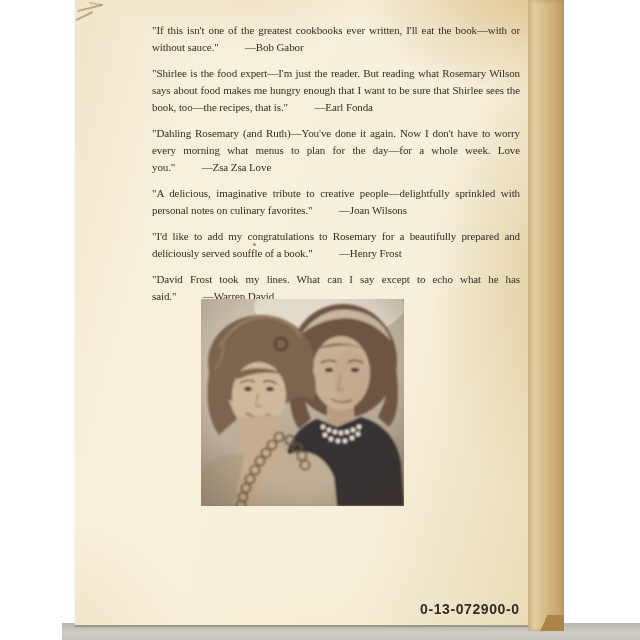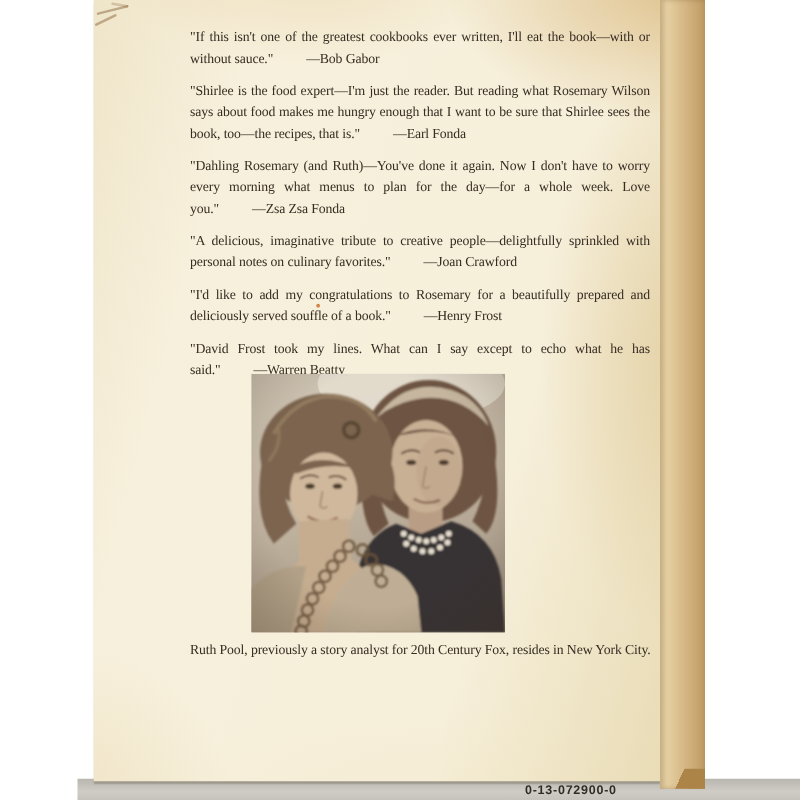--- a/index.html
+++ b/index.html
@@ -44,47 +44,47 @@
   .quotes{position:absolute;left:77px;top:22px;width:368px;}
   .bios{position:absolute;left:77px;top:512px;width:370px;}
   p.copy{
     margin:0 0 9px 0;
     font-size:11px;line-height:17px;letter-spacing:-0.1px;
     color:#362c22;text-align:justify;
   }
   .bios p.copy{margin-bottom:8px;}
   .attribution{margin-left:2.4em;white-space:nowrap;}
   .isbn{
-    position:absolute;left:345px;top:627px;
+    position:absolute;left:345px;top:601px;
     font-family:"Liberation Sans", sans-serif;font-weight:bold;
-    font-size:10px;letter-spacing:.6px;color:#2f2c28;
+    font-size:14px;letter-spacing:.6px;color:#2f2c28;
   }
   .speck{position:absolute;left:178px;top:243px;width:3px;height:3px;border-radius:50%;background:#c8681e;opacity:.8;}
   
   .photo{position:absolute;left:126px;top:299px;width:203px;height:207px;}
   .photo svg{display:block;width:100%;height:100%;}
 </style>
 </head>
 <body>
 
 <div class="surface"></div>
 
 <div class="book">
   <div class="crease c1"></div>
   <div class="crease c2"></div>
   <div class="crease c3"></div>
   <div class="speck"></div>
 
   <div class="quotes">
     <p class="copy"><span>"If this isn't one of the greatest cookbooks ever written, I'll eat the book—with or without sauce."</span><span class="attribution">—Bob Gabor</span></p>
     <p class="copy"><span>"Shirlee is the food expert—I'm just the reader. But reading what Rosemary Wilson says about food makes me hungry enough that I want to be sure that Shirlee sees the book, too—the recipes, that is."</span><span class="attribution">—Earl Fonda</span></p>
-    <p class="copy"><span>"Dahling Rosemary (and Ruth)—You've done it again. Now I don't have to worry every morning what menus to plan for the day—for a whole week. Love you."</span><span class="attribution">—Zsa Zsa Fonda</span></p>
-    <p class="copy"><span>"A delicious, imaginative tribute to creative people—delightfully sprinkled with personal notes on culinary favorites."</span><span class="attribution">—Joan Crawford</span></p>
+    <p class="copy"><span>"Dahling Rosemary (and Ruth)—You've done it again. Now I don't have to worry every morning what menus to plan for the day—for a whole week. Love you."</span><span class="attribution">—Zsa Zsa Love</span></p>
+    <p class="copy"><span>"A delicious, imaginative tribute to creative people—delightfully sprinkled with personal notes on culinary favorites."</span><span class="attribution">—Joan Wilsons</span></p>
     <p class="copy"><span>"I'd like to add my congratulations to Rosemary for a beautifully prepared and deliciously served souffle of a book."</span><span class="attribution">—Henry Frost</span></p>
-    <p class="copy"><span>"David Frost took my lines. What can I say except to echo what he has said."</span><span class="attribution">—Warren Beatty</span></p>
+    <p class="copy"><span>"David Frost took my lines. What can I say except to echo what he has said."</span><span class="attribution">—Warren David</span></p>
   </div>
 
   <div class="photo">
     <svg viewBox="0 0 203 207" preserveAspectRatio="none">
       <defs>
         <linearGradient id="bgGrad" x1="0" y1="0" x2="0.3" y2="1">
           <stop offset="0" stop-color="#d6ccbc"></stop>
           <stop offset="0.6" stop-color="#c2b5a3"></stop>
           <stop offset="1" stop-color="#a99c8b"></stop>
         </linearGradient>
@@ -166,19 +166,18 @@
             <circle cx="101" cy="157" r="4.5"></circle>
             <circle cx="104" cy="166" r="4.5"></circle>
         </g>
       </g>
       <rect width="203" height="207" fill="#8a7456" opacity="0.06"></rect>
       <rect width="203" height="207" fill="url(#vig)"></rect>
     </svg>
   </div>
 
   <div class="bios">
-    <p class="copy">Ruth Pool, previously a story analyst for 20th Century Fox, resides in New York City.</p>
   </div>
 
   <div class="isbn">0-13-072900-0</div>
 </div>
 
 <div class="page-edges"></div>
 
 </body></html>

